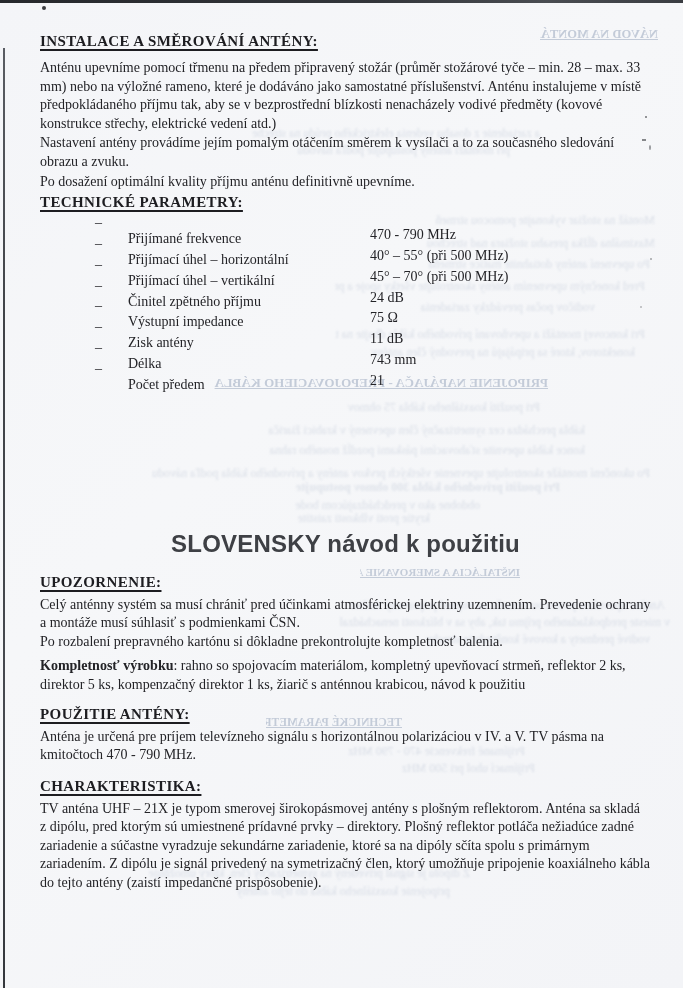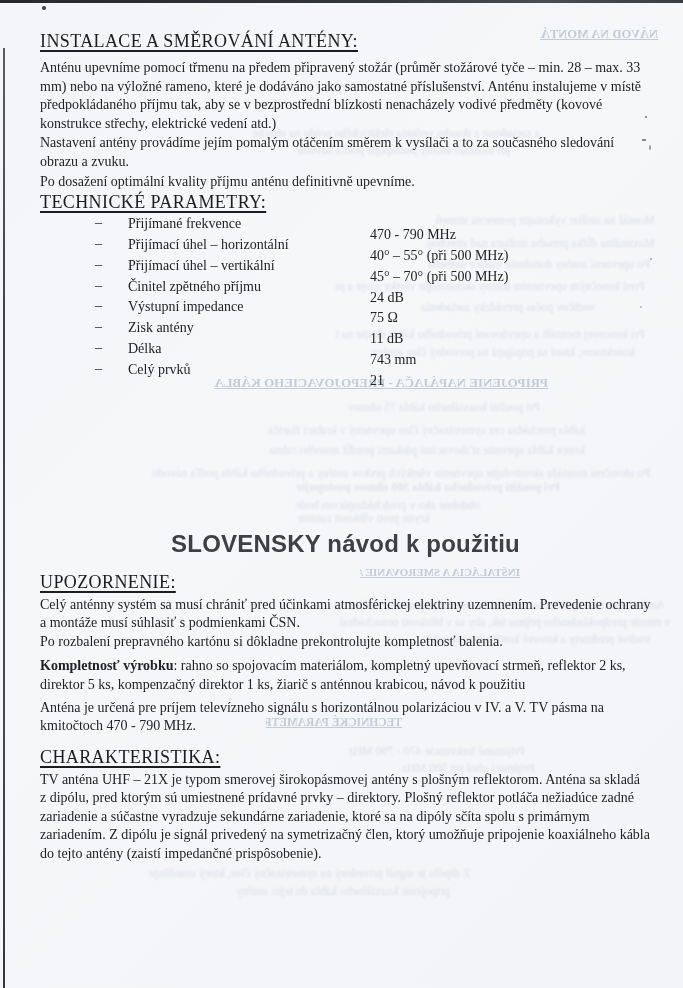--- a/index.html
+++ b/index.html
@@ -15,36 +15,36 @@
   
   .scan-edge-top{position:absolute;top:0;left:0;width:683px;height:3px;
     background:linear-gradient(90deg,#26282c 0%,#33363b 55%,#4a4d52 80%,#3a3d42 100%);}
   .scan-edge-left{position:absolute;top:48px;left:3px;width:2px;height:940px;
     background:linear-gradient(180deg,#5a5d63,#3f4247 30%,#46494f 70%,#34373c);}
   .speck{position:absolute;border-radius:50%;background:#3a3c40;}
 
   .content{position:relative;padding:0 32px 0 40px;}
 
   h2.sec{
-    font-family:"Liberation Serif", serif; font-size:18px; font-weight:normal;
+    font-family:"Liberation Serif", serif; font-size:15px; font-weight:bold;
     letter-spacing:.4px; color:#1d1d21; line-height:19px;
     text-decoration:underline; text-decoration-thickness:1.5px; text-underline-offset:3px;
   }
   p.body{font-size:14px; line-height:18.6px; white-space:pre-line; color:#232327;}
 
   .h-instalace{margin-top:32px;}
   .p-cz1{margin-top:8px;}
   .p-cz2{margin-top:1px;}
   .p-cz3{margin-top:1px;}
   .h-parametry{margin-top:2px;}
 
   .param-table{margin-top:3px;}
   .param-row{position:relative;height:20.8px;font-size:14px;color:#232327;}
   .param-dash{position:absolute;left:55px;top:0;}
-  .param-label{position:absolute;left:88px;top:1px;}
+  .param-label{position:absolute;left:88px;top:16px;}
   .param-value{position:absolute;left:330px;top:12px;}
 
   .slovensky-title{
     margin-top:149px; text-align:center;
     font-family:"Liberation Sans", sans-serif; font-size:24px; font-weight:bold;
     letter-spacing:.2px; color:#3e4045; line-height:26px;
   }
 
   .h-upozornenie{margin-top:16px;}
   .p-italic{margin-top:4px; line-height:17.5px;}
@@ -155,34 +155,35 @@
         <span class="param-label">Zisk antény</span>
         <span class="param-value">11 dB</span>
       </div>
       <div class="param-row">
         <span class="param-dash">–</span>
         <span class="param-label">Délka</span>
         <span class="param-value">743 mm</span>
       </div>
       <div class="param-row">
         <span class="param-dash">–</span>
-        <span class="param-label">Celý prvků</span>
+        <span class="param-label">Počet předem</span>
         <span class="param-value">21</span>
       </div>
     </div>
 
     <h1 class="slovensky-title">SLOVENSKY návod k použitiu</h1>
 
     <h2 class="sec h-upozornenie">UPOZORNENIE:</h2>
     <p class="body p-italic">Celý anténny systém sa musí chrániť pred účinkami atmosférickej elektriny uzemnením. Prevedenie ochrany
 a montáže musí súhlasiť s podmienkami ČSN.</p>
     <p class="body p-rozbalenie">Po rozbalení prepravného kartónu si dôkladne prekontrolujte kompletnosť balenia.</p>
     <p class="body p-kompletnost"><strong>Kompletnosť výrobku</strong><span>: rahno so spojovacím materiálom, kompletný upevňovací strmeň, reflektor 2 ks,
 direktor 5 ks, kompenzačný direktor 1 ks, žiarič s anténnou krabicou, návod k použitiu</span></p>
 
+    <h2 class="sec h-pouzitie">POUŽITIE ANTÉNY:</h2>
     <p class="body p-pouzitie">Anténa je určená pre príjem televízneho signálu s horizontálnou polarizáciou v IV. a V. TV pásma na
 kmitočtoch 470 - 790 MHz.</p>
 
     <h2 class="sec h-charakteristika">CHARAKTERISTIKA:</h2>
     <p class="body p-charakteristika">TV anténa UHF – 21X je typom smerovej širokopásmovej antény s plošným reflektorom. Anténa sa skladá
 z dipólu, pred ktorým sú umiestnené prídavné prvky – direktory. Plošný reflektor potláča nežiadúce zadné
 zariadenie a súčastne vyradzuje sekundárne zariadenie, ktoré sa na dipóly sčíta spolu s primárnym
 zariadením. Z dipólu je signál privedený na symetrizačný člen, ktorý umožňuje pripojenie koaxiálneho kábla
 do tejto antény (zaistí impedančné prispôsobenie).</p>
 

